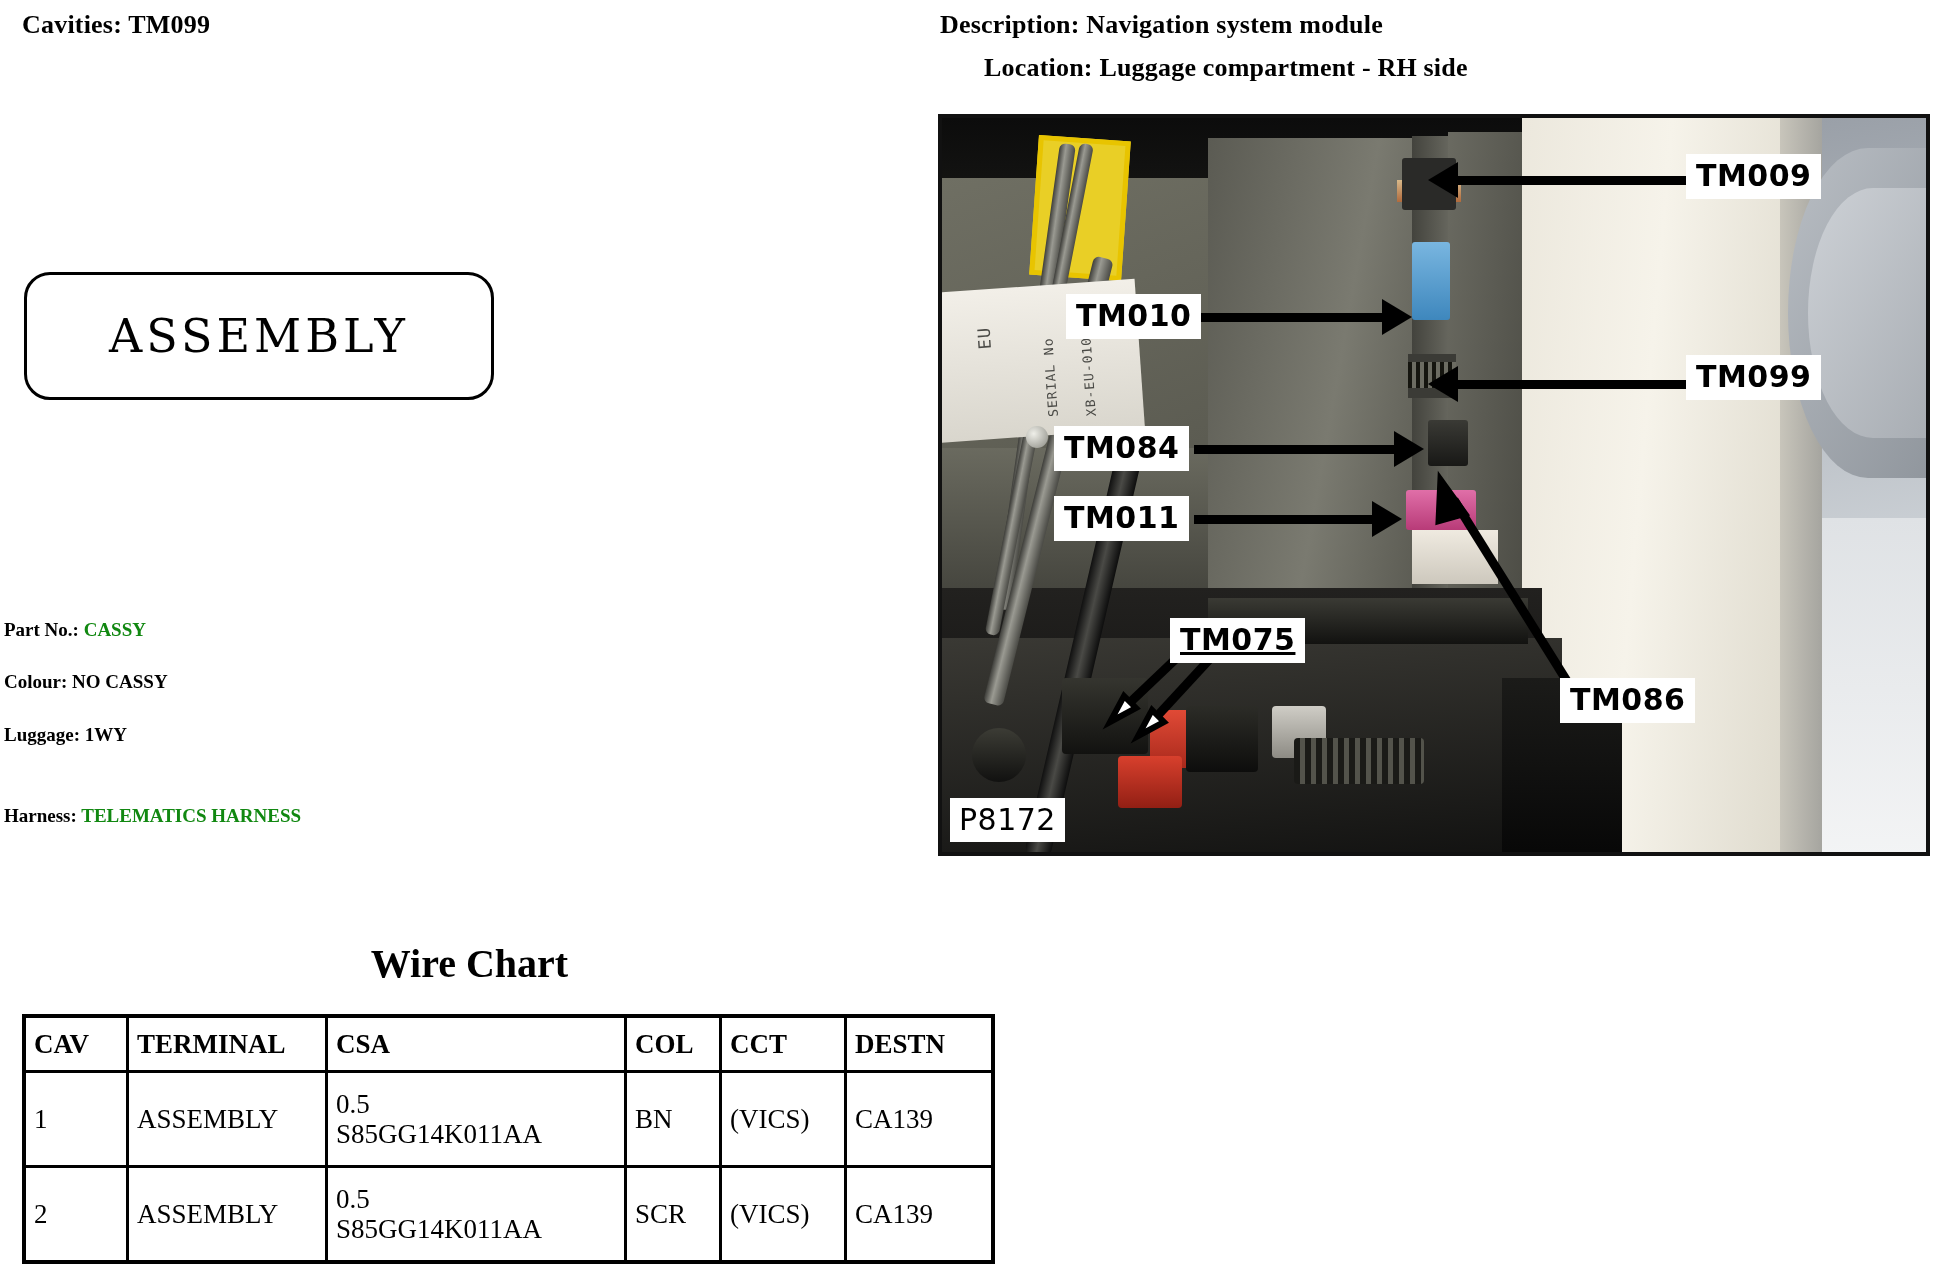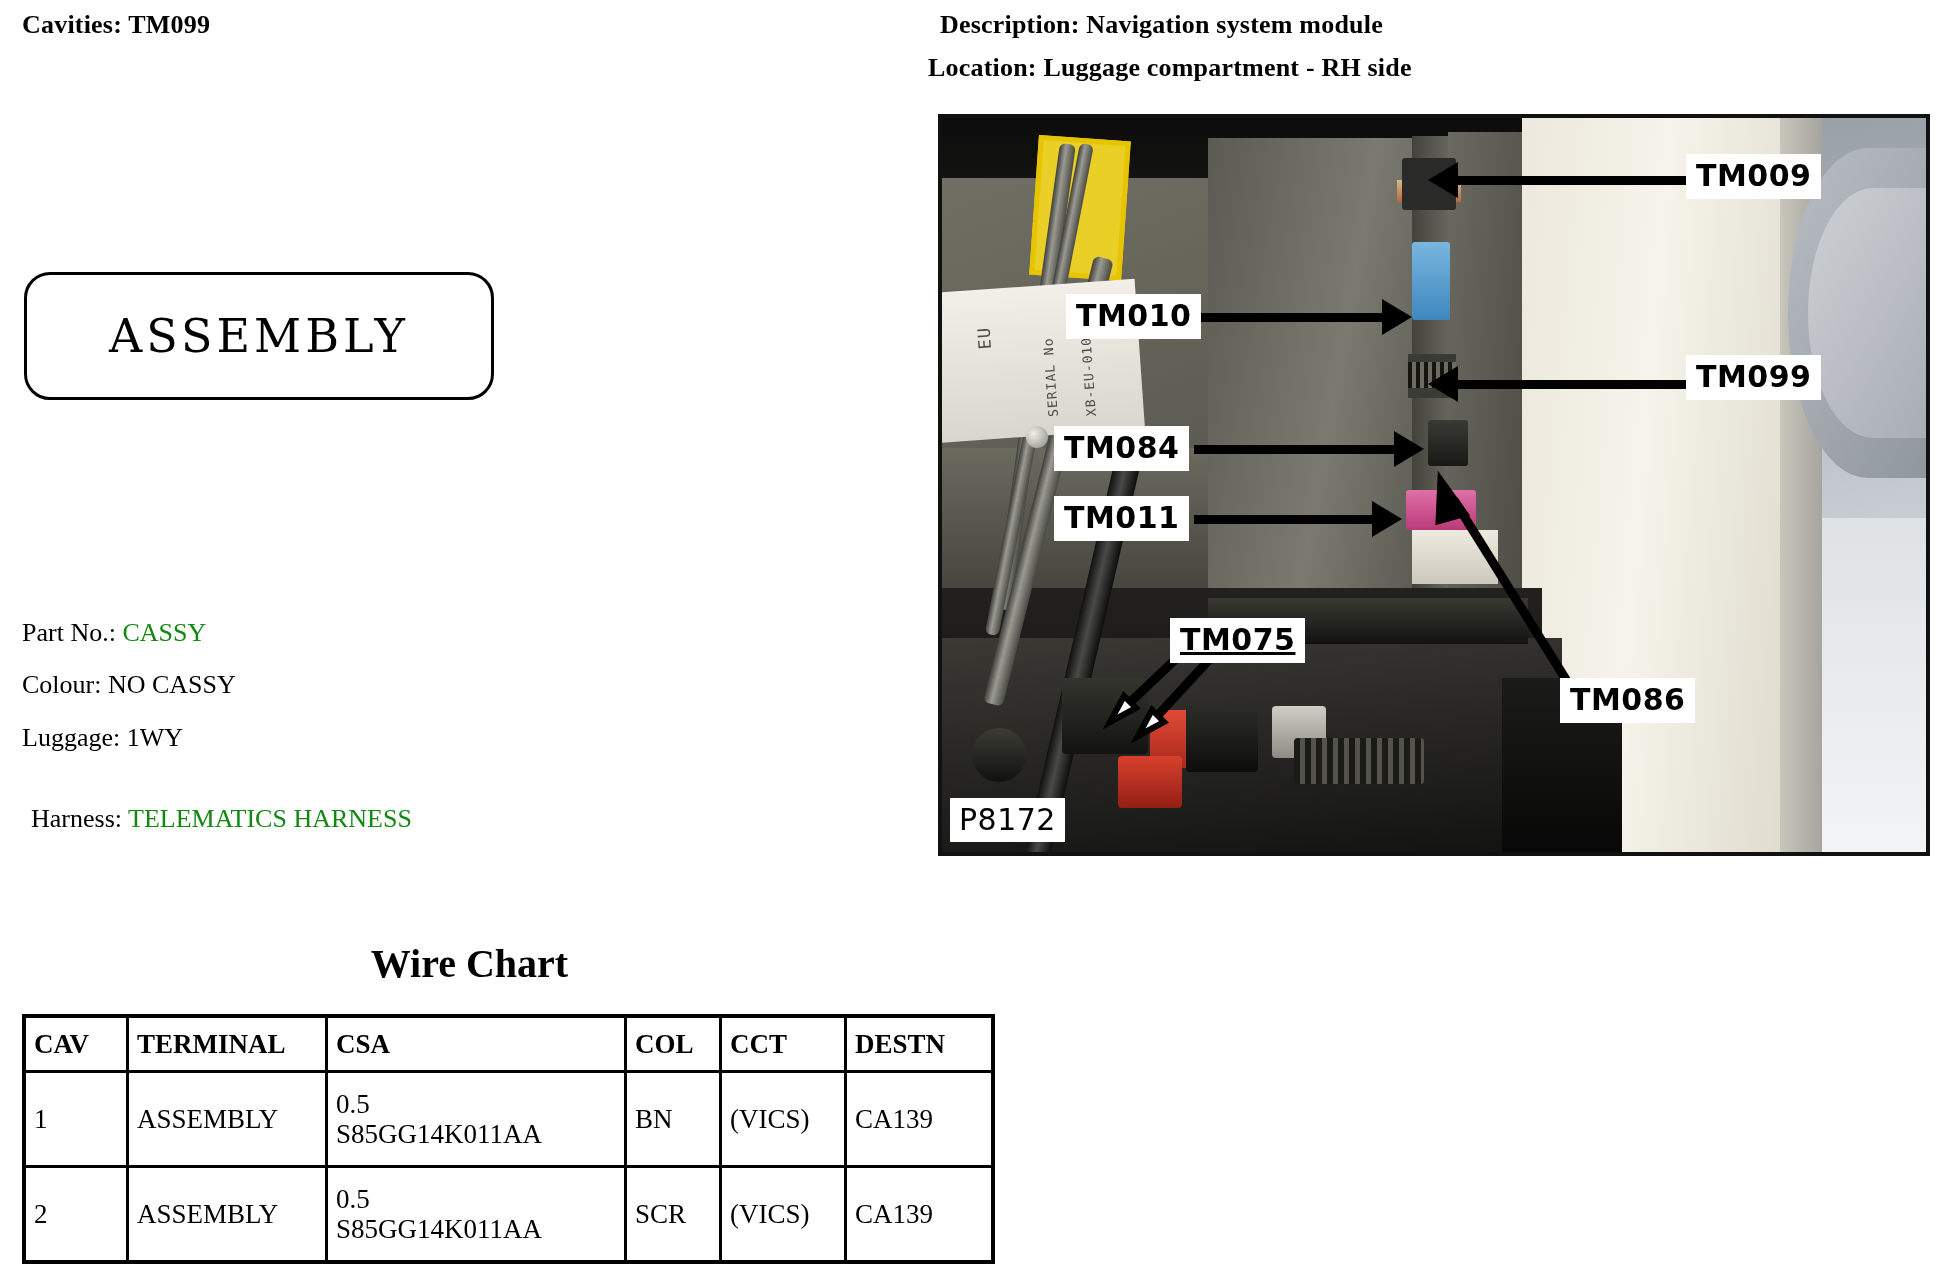--- a/index.html
+++ b/index.html
@@ -48,24 +48,24 @@
     text-align: center;
     font-family: "DejaVu Serif", "Liberation Serif", serif;
     font-size: 46px;
     letter-spacing: 4px;
     font-weight: 400;
   }
 
   
   .detail {
     position: absolute;
-    left: 22px;
+    left: 4px;
     font-family: "Liberation Serif", "DejaVu Serif", serif;
-    font-weight: normal;
-    font-size: 26px;
+    font-weight: bold;
+    font-size: 19px;
     white-space: nowrap;
     line-height: 1;
   }
 
   
   #wire-chart-title {
     position: absolute;
     left: 22px;
     top: 940px;
     width: 895px;
@@ -252,42 +252,42 @@
     letter-spacing: 0.5px;
   }
 </style>
 </head>
 <body>
 
 <div class="hdr-line" id="hdr-connector" style="left:22px; top:12px;">Cavities: TM099</div>
 
 <div class="hdr-line" id="hdr-description" style="left:940px; top:12px;">Description: Navigation system module</div>
 
-<div class="hdr-line" id="hdr-location" style="left:928px; top:55px;">Location: Luggage compartment - RH side</div>
+<div class="hdr-line" id="hdr-location" style="left:984px; top:55px;">Location: Luggage compartment - RH side</div>
 
 <div id="assembly-box">
   <div class="asm-text">ASSEMBLY</div>
 </div>
 
 <div class="detail" style="top:620px;">
   <span>Part No.: </span>
   <span class="val-green">CASSY</span>
 </div>
 
 <div class="detail" style="top:672px;">
   <span>Colour: </span>
   <span>NO CASSY</span>
 </div>
 
 <div class="detail" style="top:725px;">
   <span>Luggage: </span>
   <span>1WY</span>
 </div>
 
-<div class="detail" style="top:806px;margin-left:9px;">
+<div class="detail" style="top:806px;">
   <span>Harness: </span>
   <span class="val-green">TELEMATICS HARNESS</span>
 </div>
 
 <div id="wire-chart-title">Wire Chart</div>
 
 <table id="wire-table">
   <thead>
     <tr>
       <th class="col-cav">CAV</th>

